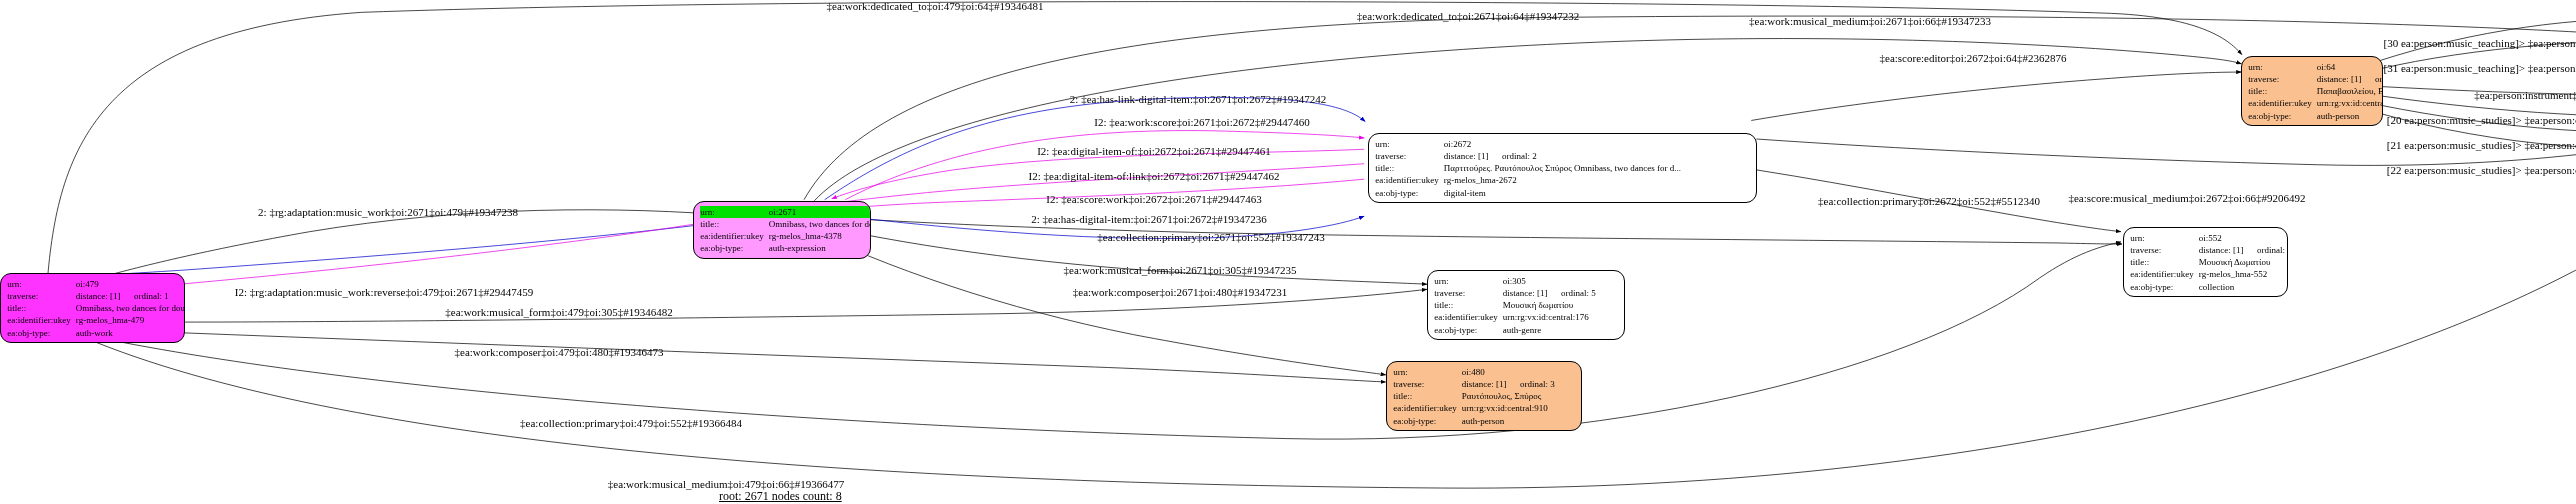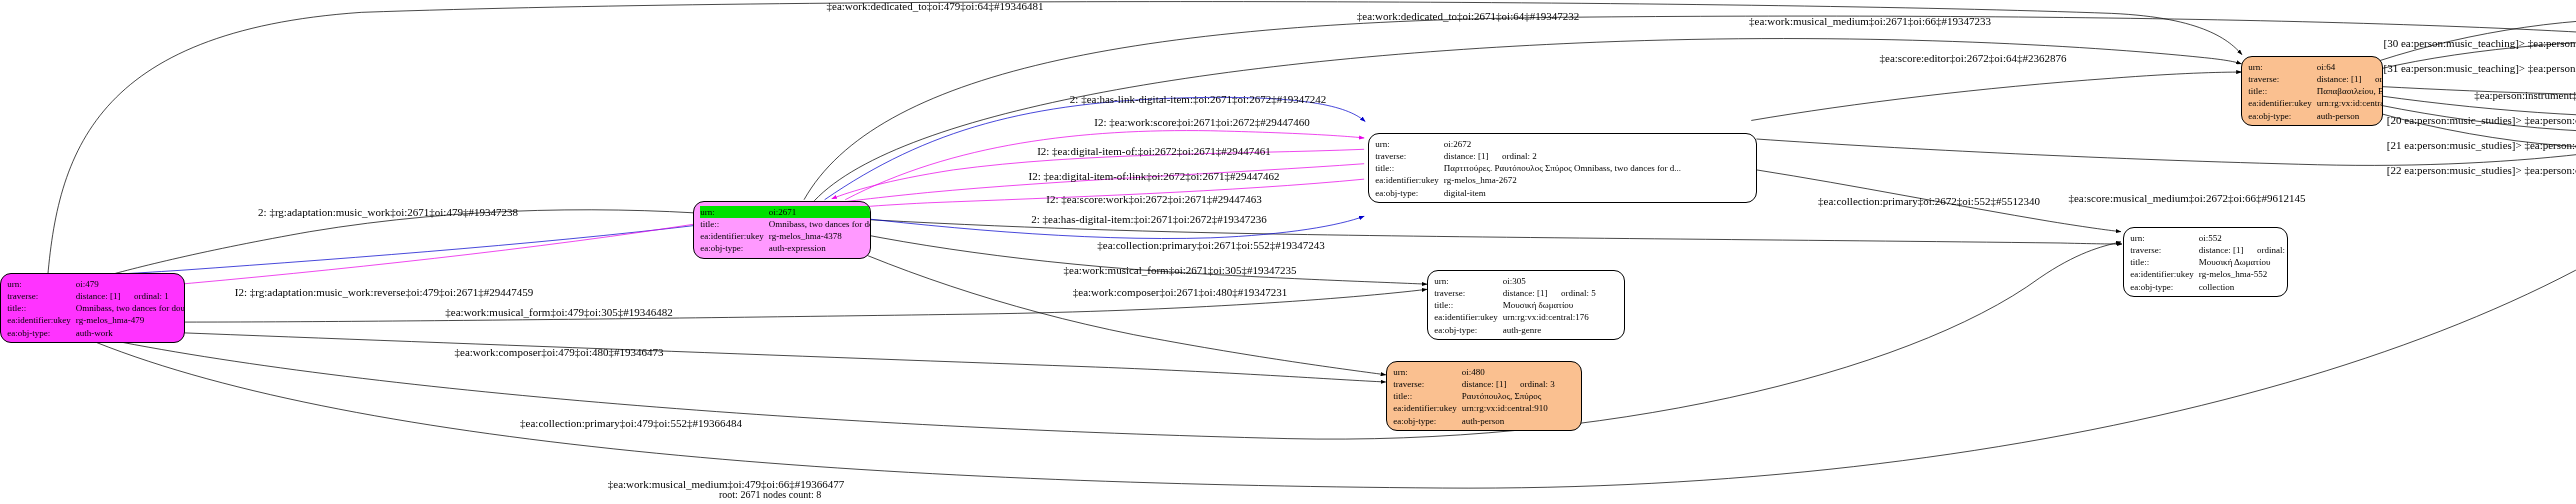--- a/index.html
+++ b/index.html
@@ -43,22 +43,23 @@
     font-size:11px;
     line-height:1.1;
     white-space:nowrap;
     color:#000000;
     text-align:right;
   }
   .elabel.ctr{transform:translateX(-50%);}
 
   .footer{
     position:absolute;
-    font-size:10px;
+    font-size:12px;
     white-space:nowrap;
+    text-decoration:underline;
   }
 </style>
 </head>
 <body>
 
 <div id="graph">
 
   <svg id="edges" viewBox="0 0 5785 979" xmlns="http://www.w3.org/2000/svg">
     <defs>
       <marker id="ahK" markerWidth="11" markerHeight="8" refX="10" refY="4" orient="auto" markerUnits="userSpaceOnUse">
@@ -335,23 +336,23 @@
   <div class="elabel ctr" style="left:1468px;top:10.3px;">‡ea:work:dedicated_to‡oi:2671‡oi:64‡#19347232</div>
 
   <div class="elabel ctr" style="left:1154px;top:93px;margin-left:44px;">2: ‡ea:has-link-digital-item:‡oi:2671‡oi:2672‡#19347242</div>
   <div class="elabel ctr" style="left:1154px;top:116px;margin-left:48px;">I2: ‡ea:work:score‡oi:2671‡oi:2672‡#29447460</div>
   <div class="elabel ctr" style="left:1154px;top:145px;">I2: ‡ea:digital-item-of:‡oi:2672‡oi:2671‡#29447461</div>
   <div class="elabel ctr" style="left:1154px;top:170px;">I2: ‡ea:digital-item-of:link‡oi:2672‡oi:2671‡#29447462</div>
   <div class="elabel ctr" style="left:1154px;top:193px;">I2: ‡ea:score:work‡oi:2672‡oi:2671‡#29447463</div>
   <div class="elabel ctr" style="left:1149px;top:213px;">2: ‡ea:has-digital-item:‡oi:2671‡oi:2672‡#19347236</div>
 
   <div class="elabel ctr" style="left:1973px;top:52px;">‡ea:score:editor‡oi:2672‡oi:64‡#2362876</div>
-  <div class="elabel ctr" style="left:2187px;top:192px;">‡ea:score:musical_medium‡oi:2672‡oi:66‡#9612145</div>
-
-  <div class="elabel ctr" style="left:1211px;top:231px;margin-top:8px;">‡ea:collection:primary‡oi:2671‡oi:552‡#19347243</div>
+  <div class="elabel ctr" style="left:2187px;top:192px;">‡ea:score:musical_medium‡oi:2672‡oi:66‡#9206492</div>
+
+  <div class="elabel ctr" style="left:1211px;top:231px;">‡ea:collection:primary‡oi:2671‡oi:552‡#19347243</div>
   <div class="elabel ctr" style="left:1929px;top:195px;">‡ea:collection:primary‡oi:2672‡oi:552‡#5512340</div>
 
   <div class="elabel ctr" style="left:1180px;top:256px;margin-top:8px;">‡ea:work:musical_form‡oi:2671‡oi:305‡#19347235</div>
   <div class="elabel ctr" style="left:1180px;top:286px;">‡ea:work:composer‡oi:2671‡oi:480‡#19347231</div>
 
   <div class="elabel ctr" style="left:388px;top:206px;font-family:Liberation Serif, serif;">2: ‡rg:adaptation:music_work‡oi:2671‡oi:479‡#19347238</div>
   <div class="elabel ctr" style="left:384px;top:254px;margin-top:32px;">I2: ‡rg:adaptation:music_work:reverse‡oi:479‡oi:2671‡#29447459</div>
 
   <div class="elabel ctr" style="left:559px;top:306px;">‡ea:work:musical_form‡oi:479‡oi:305‡#19346482</div>
   <div class="elabel ctr" style="left:559px;top:346px;">‡ea:work:composer‡oi:479‡oi:480‡#19346473</div>

